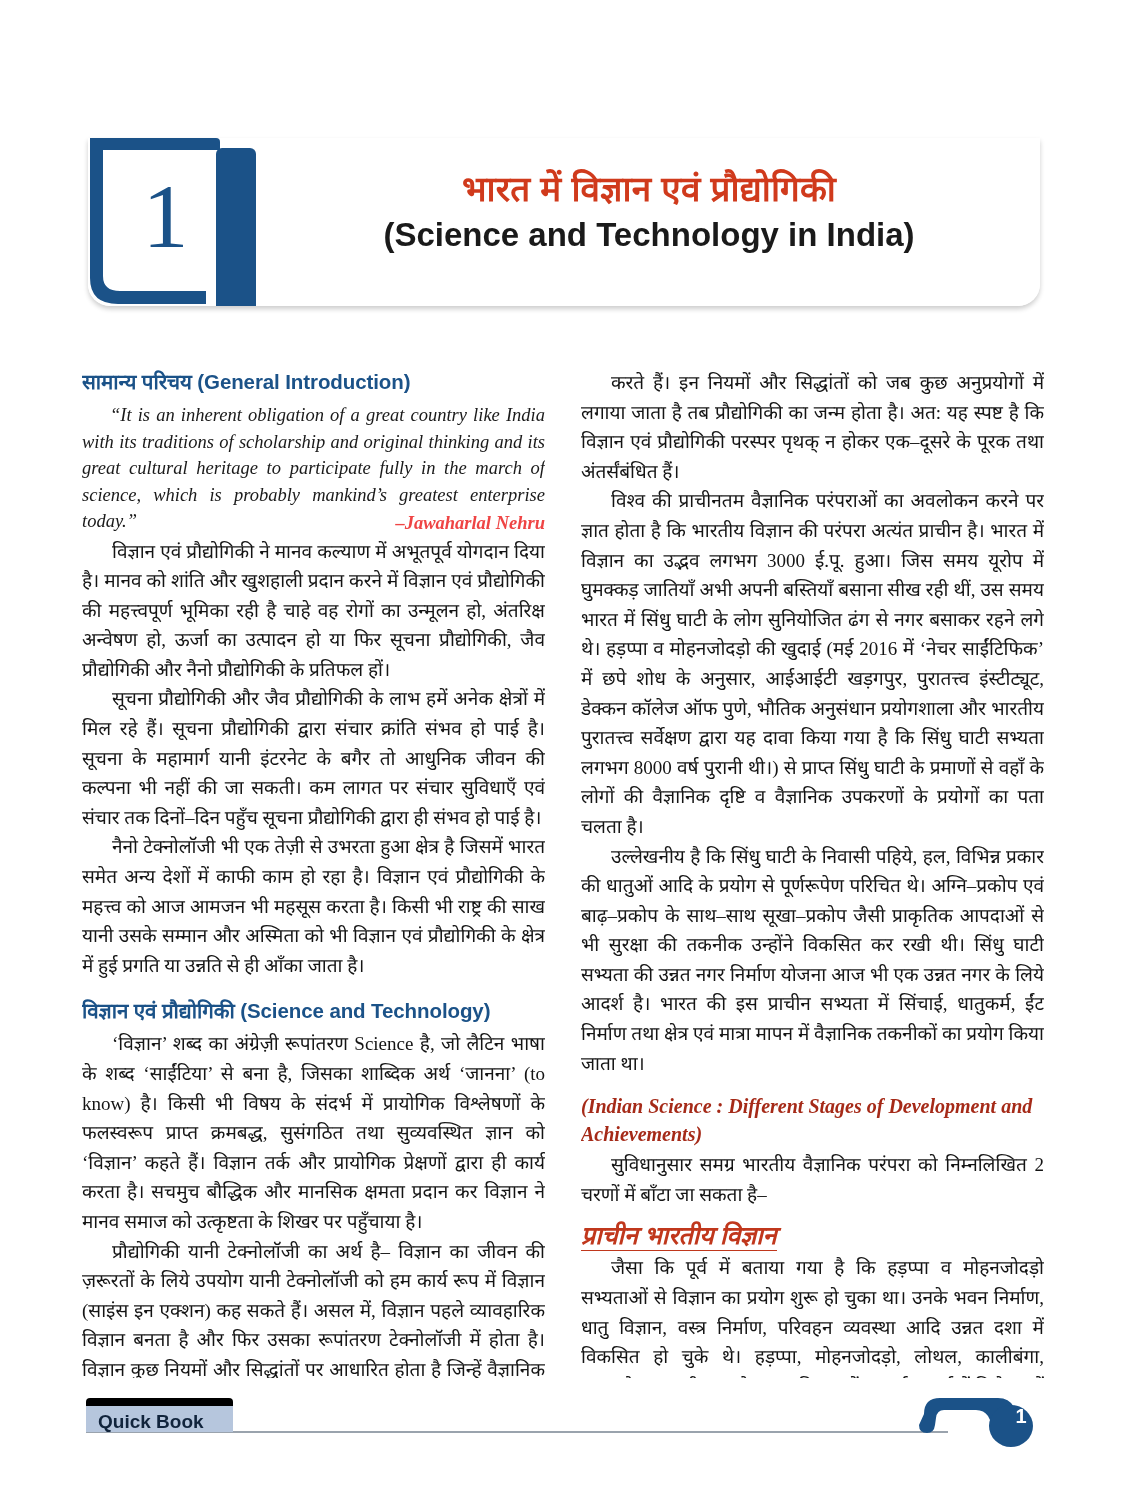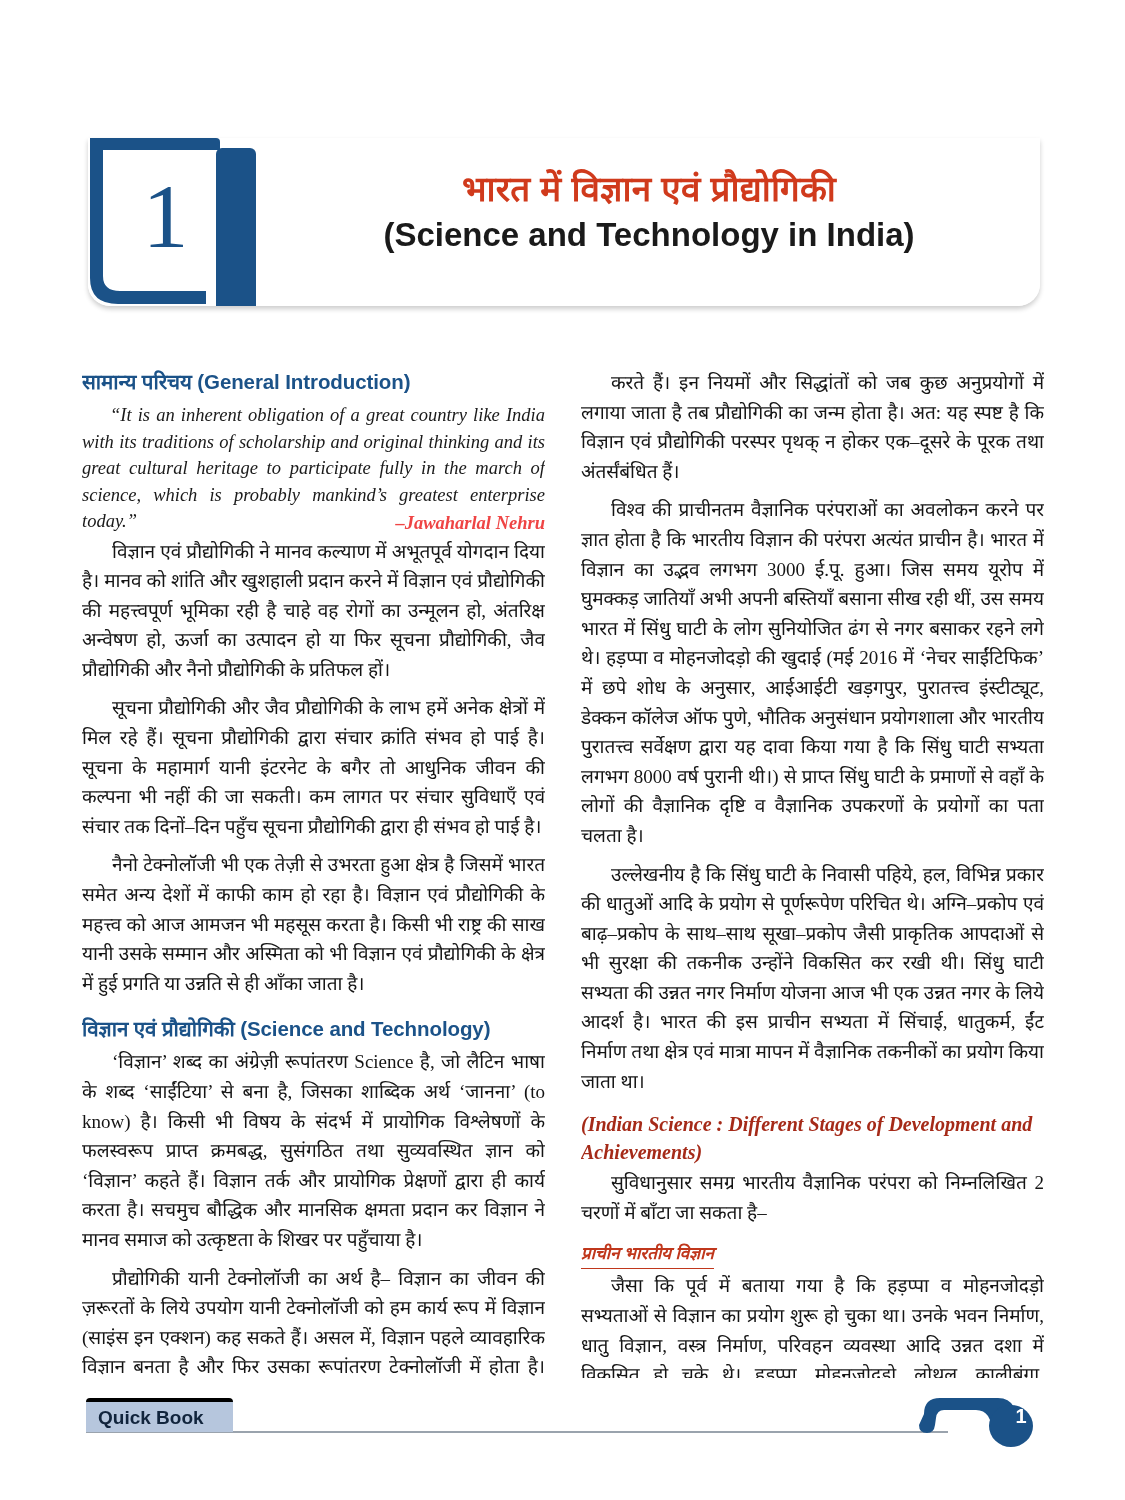--- a/index.html
+++ b/index.html
@@ -149,21 +149,21 @@
     color: #a52a18;
     line-height: 28px;
   }
   h3.sec-head-red .en {
     font-style: italic;
     display: block;
   }
   h4.sub-head-red {
     margin: 14px 0 2px 0;
     font-family: "Liberation Serif", serif;
-    font-size: 17px;
+    font-size: 25px;
     font-weight: 700;
     font-style: italic;
     color: #c0371c;
     line-height: 26px;
     display: inline-block;
     border-bottom: 1.5px solid #c0371c;
     padding-bottom: 1px;
   }
 
   
@@ -191,21 +191,21 @@
   
   p.para {
     margin: 0;
     font-family: "Liberation Serif", "DejaVu Serif", serif;
     font-size: 19px;
     line-height: 29.6px;
     color: #141414;
     text-align: justify;
     text-indent: 30px;
   }
-  p.para + p.para { margin-top: 9px; }
+  p.para + p.para { margin-top: 0; }
 
   
   .footer {
     position: absolute;
     left: 82px;
     top: 1398px;
     width: 962px;
     height: 64px;
   }
   .footer-rule {
@@ -216,21 +216,21 @@
     height: 1.5px;
     background: #9aa3ad;
   }
   .quick-book {
     position: absolute;
     left: 4px;
     top: 0px;
     width: 147px;
     height: 34px;
     background: #b6c6dd;
-    border-top: 4px solid #000000;
+    border-top: 8px solid #000000;
     border-radius: 4px 4px 0 0;
     box-sizing: border-box;
   }
   .quick-book span {
     position: absolute;
     left: 12px;
     top: 4px;
     font-family: "Liberation Sans", sans-serif;
     font-size: 19px;
     font-weight: 700;

